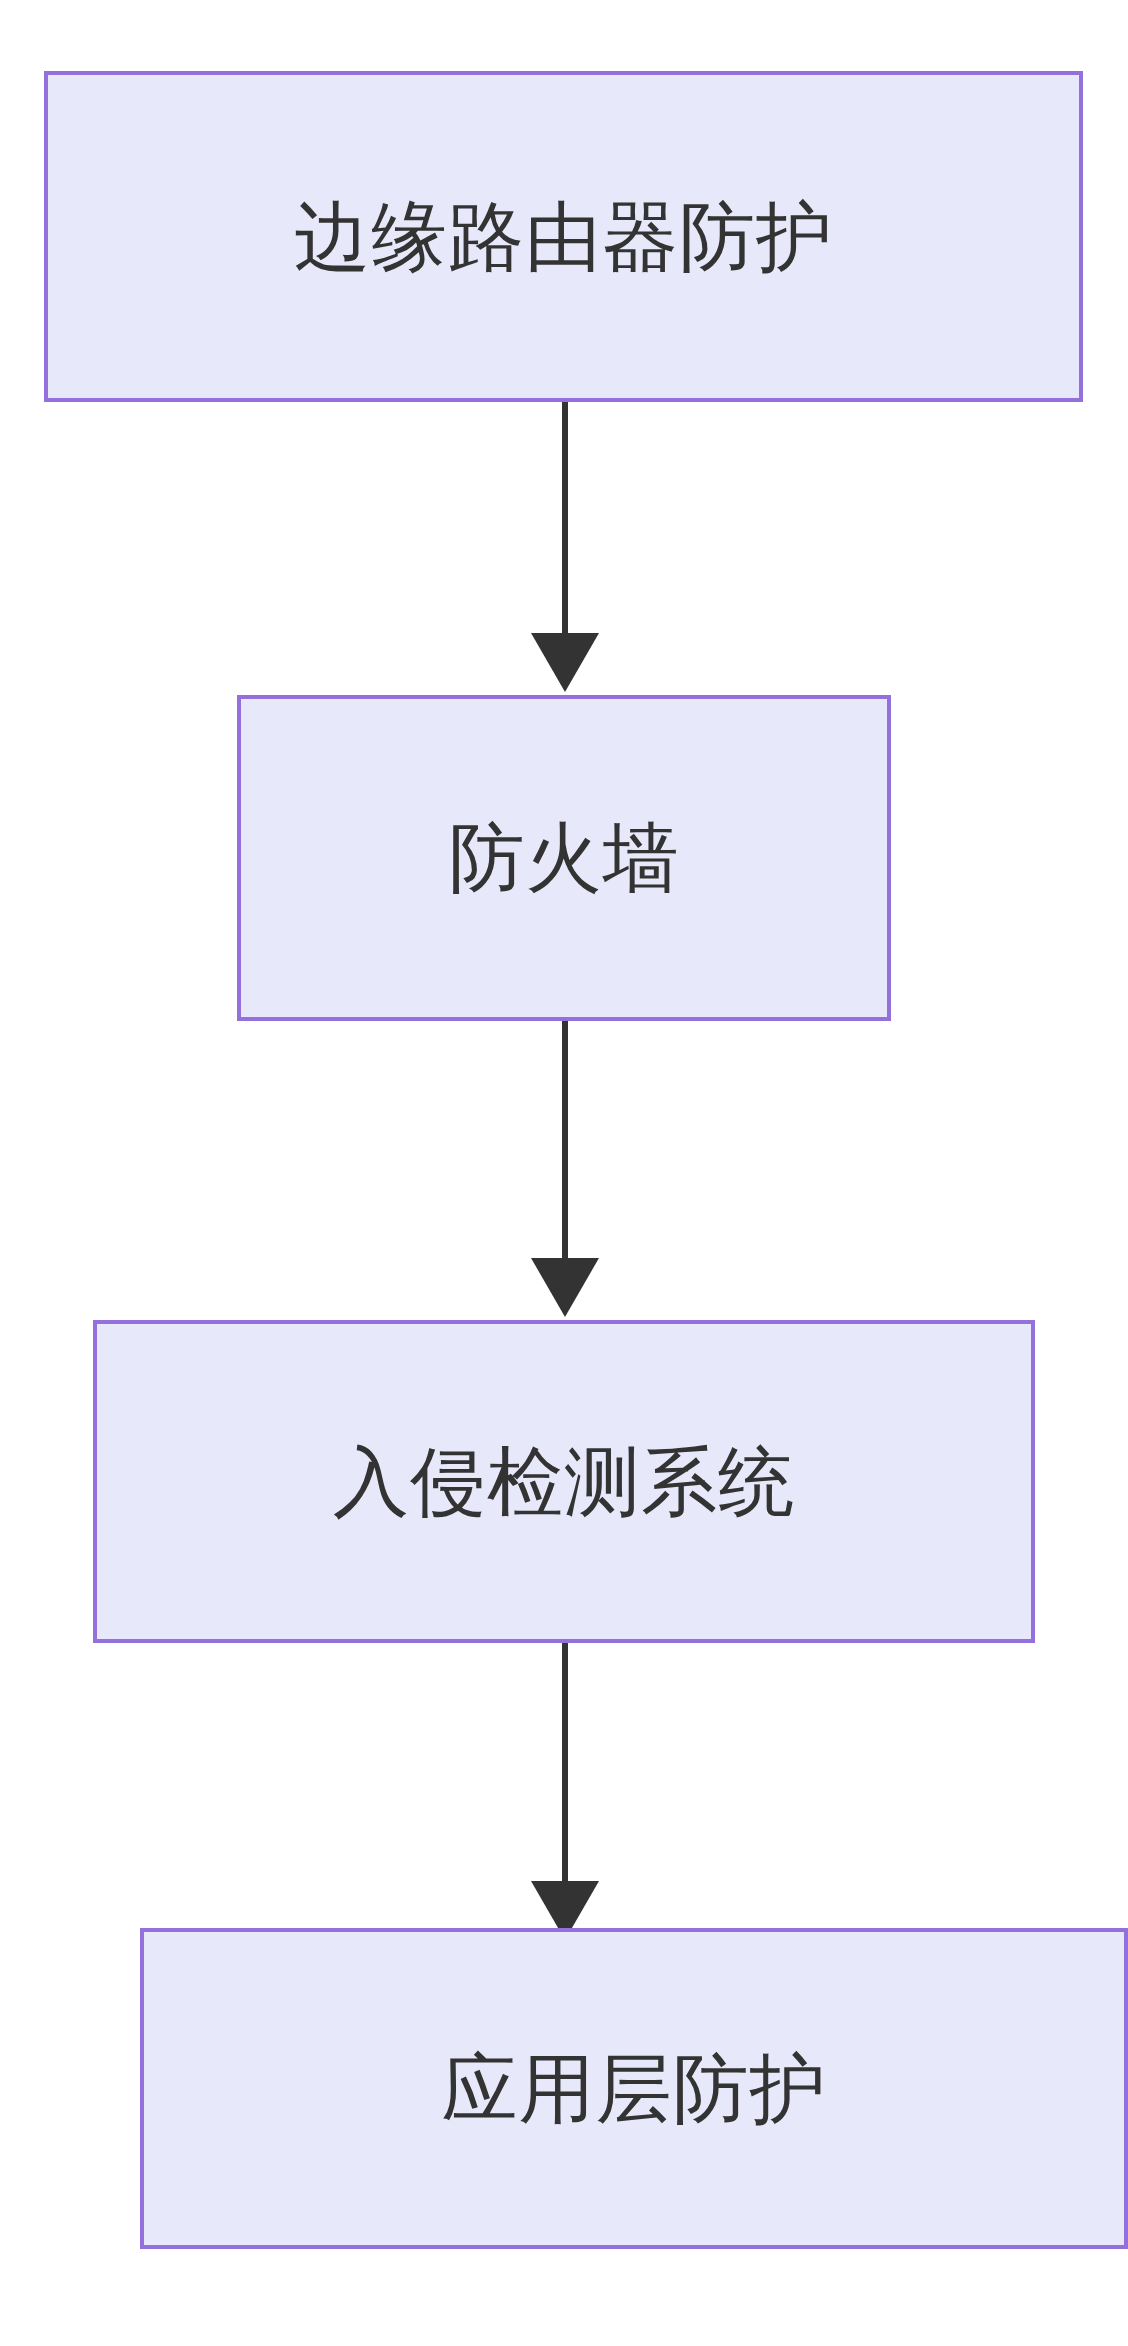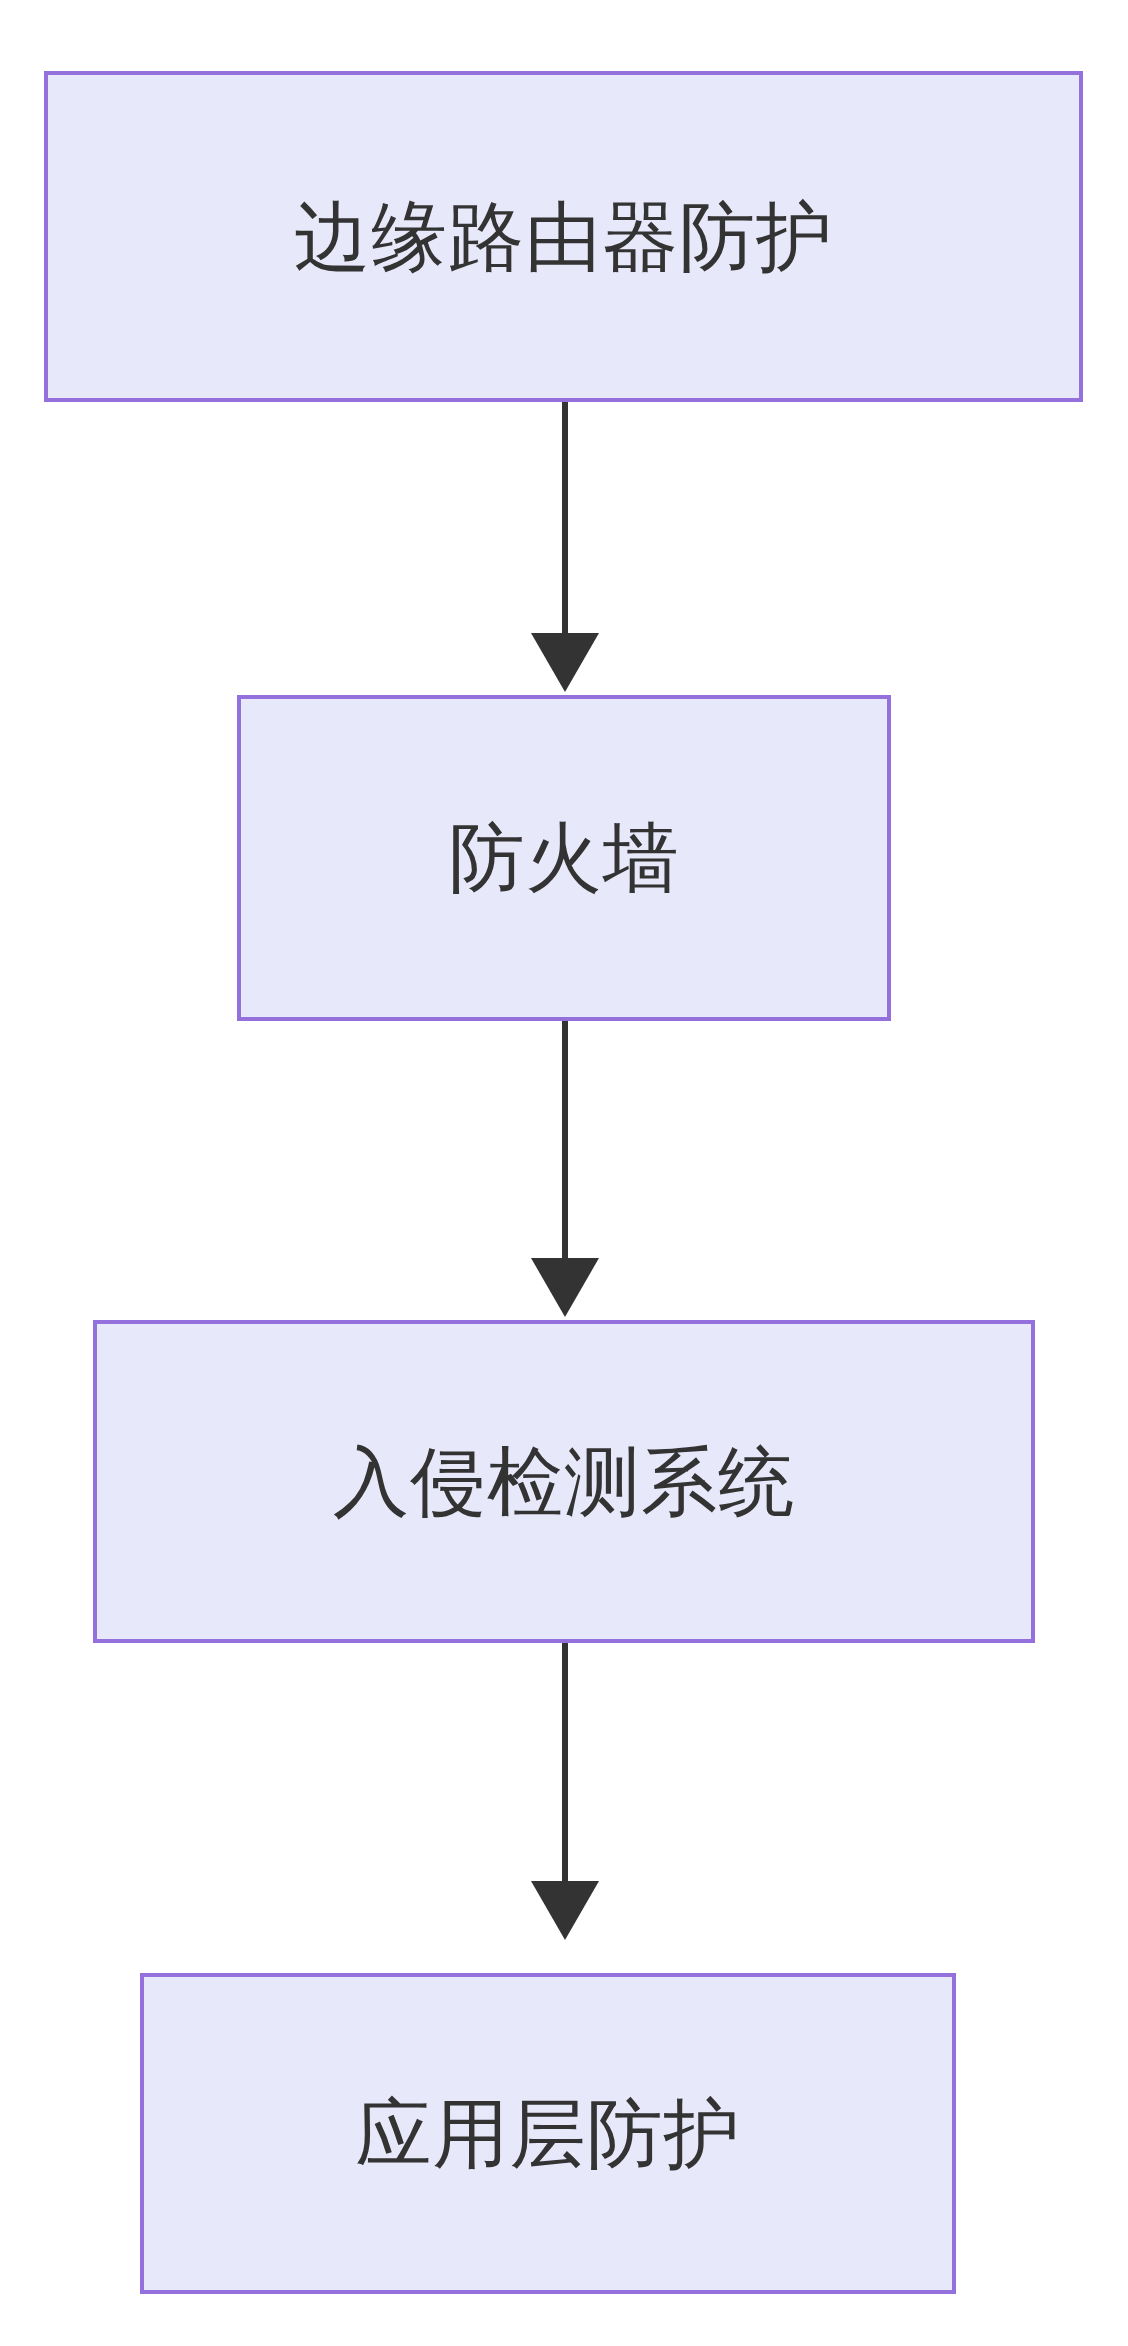--- a/index.html
+++ b/index.html
@@ -69,17 +69,17 @@
   </div>
 
   <div class="flow-node" id="node-2" style="left: 237px; top: 695px; width: 654px; height: 326px; background: rgb(232, 232, 251); border-color: rgb(147, 112, 219); border-width: 4px;">
     <span class="flow-node-label" style="color: rgb(51, 51, 51);">防火墙</span>
   </div>
 
   <div class="flow-node" id="node-3" style="left: 93px; top: 1320px; width: 942px; height: 323px; background: rgb(232, 232, 251); border-color: rgb(147, 112, 219); border-width: 4px;">
     <span class="flow-node-label" style="color: rgb(51, 51, 51);">入侵检测系统</span>
   </div>
 
-  <div class="flow-node" id="node-4" style="left: 140px; top: 1973px; width: 816px; height: 321px; background: rgb(232, 232, 251); border-color: rgb(147, 112, 219); border-width: 4px;">
+  <div class="flow-node" id="node-4" style="left: 140px; top: 1928px; width: 988px; height: 321px; background: rgb(232, 232, 251); border-color: rgb(147, 112, 219); border-width: 4px;">
     <span class="flow-node-label" style="color: rgb(51, 51, 51);">应用层防护</span>
   </div>
 
 </div>
 
 </body></html>

